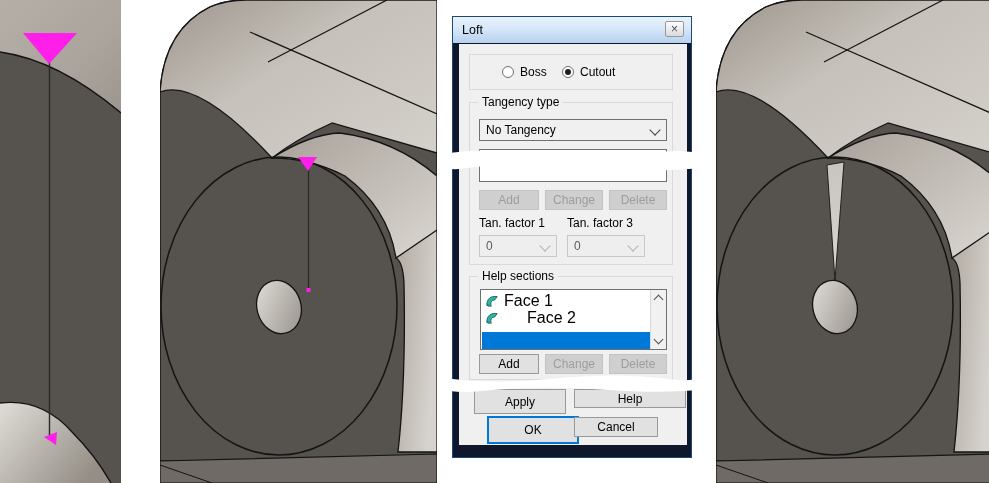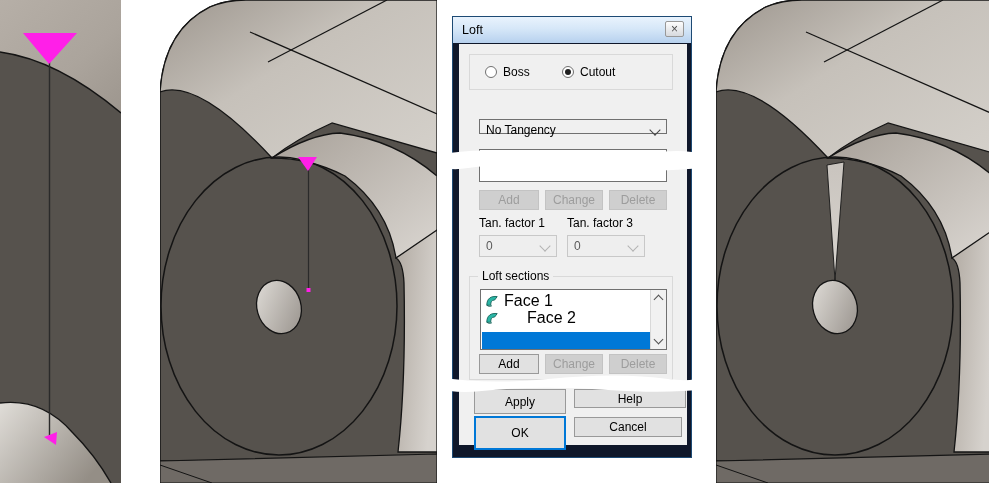--- a/index.html
+++ b/index.html
@@ -169,31 +169,34 @@
     <div id="dlg-titlebar">
       <span>Loft</span>
     </div>
     <div id="dlg-close">
       <span>×</span>
     </div>
 
     <div id="dlg-client">
 
       <div class="grp" style="left:10px;top:10px;width:204px;height:36px;">
-        <div class="radio-row" style="left:15px;top:10px;">
+        <div class="radio-row" style="left:32px;top:10px;">
           <span class="radio"></span>
           <span>Boss</span>
         </div>
         <div class="radio-row" style="left:92px;top:10px;">
           <span class="radio sel"></span>
           <span>Cutout</span>
         </div>
       </div>
 
-      <div class="combo" style="left:20px;top:75px;width:188px;height:15px;">
+      <div class="grp" style="left:10px;top:58px;width:204px;height:163px;">
+        <span class="grp-legend">Tangency type</span>
+      </div>
+      <div class="combo" style="left:20px;top:75px;width:188px;height:22px;">
         <span>No Tangency</span>
         <span class="chev"></span>
       </div>
       <div class="whitebox" style="left:20px;top:105px;width:188px;height:33px;"></div>
       <div class="btn dis" style="left:20px;top:146px;width:60px;height:20px;">
         <span>Add</span>
       </div>
       <div class="btn dis" style="left:86px;top:146px;width:58px;height:20px;">
         <span>Change</span>
       </div>
@@ -205,21 +208,21 @@
       <div class="combo dis" style="left:20px;top:191px;width:78px;height:22px;">
         <span>0</span>
         <span class="chev"></span>
       </div>
       <div class="combo dis" style="left:108px;top:191px;width:78px;height:22px;">
         <span>0</span>
         <span class="chev"></span>
       </div>
 
       <div class="grp" style="left:10px;top:232px;width:204px;height:104px;">
-        <span class="grp-legend">Loft sections</span>
+        <span class="grp-legend">Help sections</span>
       </div>
       <div class="list" style="left:21px;top:245px;width:187px;height:61px;">
         <div class="list-row" style="top:2px;">
           <svg width="14" height="13" viewBox="0 0 16 15">
             <path d="M2,13 C2,5 7,2 14,3 L11,7 C7.5,7 6.5,9 6.5,13 Z" fill="#2ab5a5" stroke="#0e5f55" stroke-width="1"></path>
             <path d="M2,13 L5,14.5 L8,13.5" fill="none" stroke="#0e5f55" stroke-width="1"></path>
           </svg>
           <span>Face 1</span>
         </div>
         <div class="list-row" style="top:19px;gap:28px;">
@@ -244,24 +247,24 @@
       <div class="btn dis" style="left:150px;top:310px;width:58px;height:20px;">
         <span>Delete</span>
       </div>
 
       <div class="btn" style="left:15px;top:345px;width:92px;height:25px;">
         <span>Apply</span>
       </div>
       <div class="btn" style="left:115px;top:345px;width:112px;height:19px;">
         <span>Help</span>
       </div>
-      <div class="btn focused" style="left:15px;top:372px;width:92px;height:34px;">
+      <div class="btn focused" style="left:28px;top:372px;width:92px;height:28px;">
         <span>OK</span>
       </div>
-      <div class="btn" style="left:115px;top:373px;width:108px;height:20px;">
+      <div class="btn" style="left:115px;top:373px;width:84px;height:20px;">
         <span>Cancel</span>
       </div>
     </div>
   </div>
 
   <svg class="tear" style="top:146px;height:28px;" width="268" height="28" viewBox="0 0 268 28">
     <path d="M0,9 Q38,1 88,7 Q150,16 214,7 Q245,2 268,9 L268,21 Q218,28 148,22 Q80,15 30,22 Q12,25 0,20 Z" fill="#ffffff"></path>
   </svg>
   <svg class="tear" style="top:369px;height:28px;" width="268" height="28" viewBox="0 0 268 28">
     <path d="M0,8 Q50,16 110,10 Q180,3 230,10 Q252,13 268,8 L268,20 Q230,25 170,21 Q100,16 44,22 Q16,25 0,19 Z" fill="#ffffff"></path>

